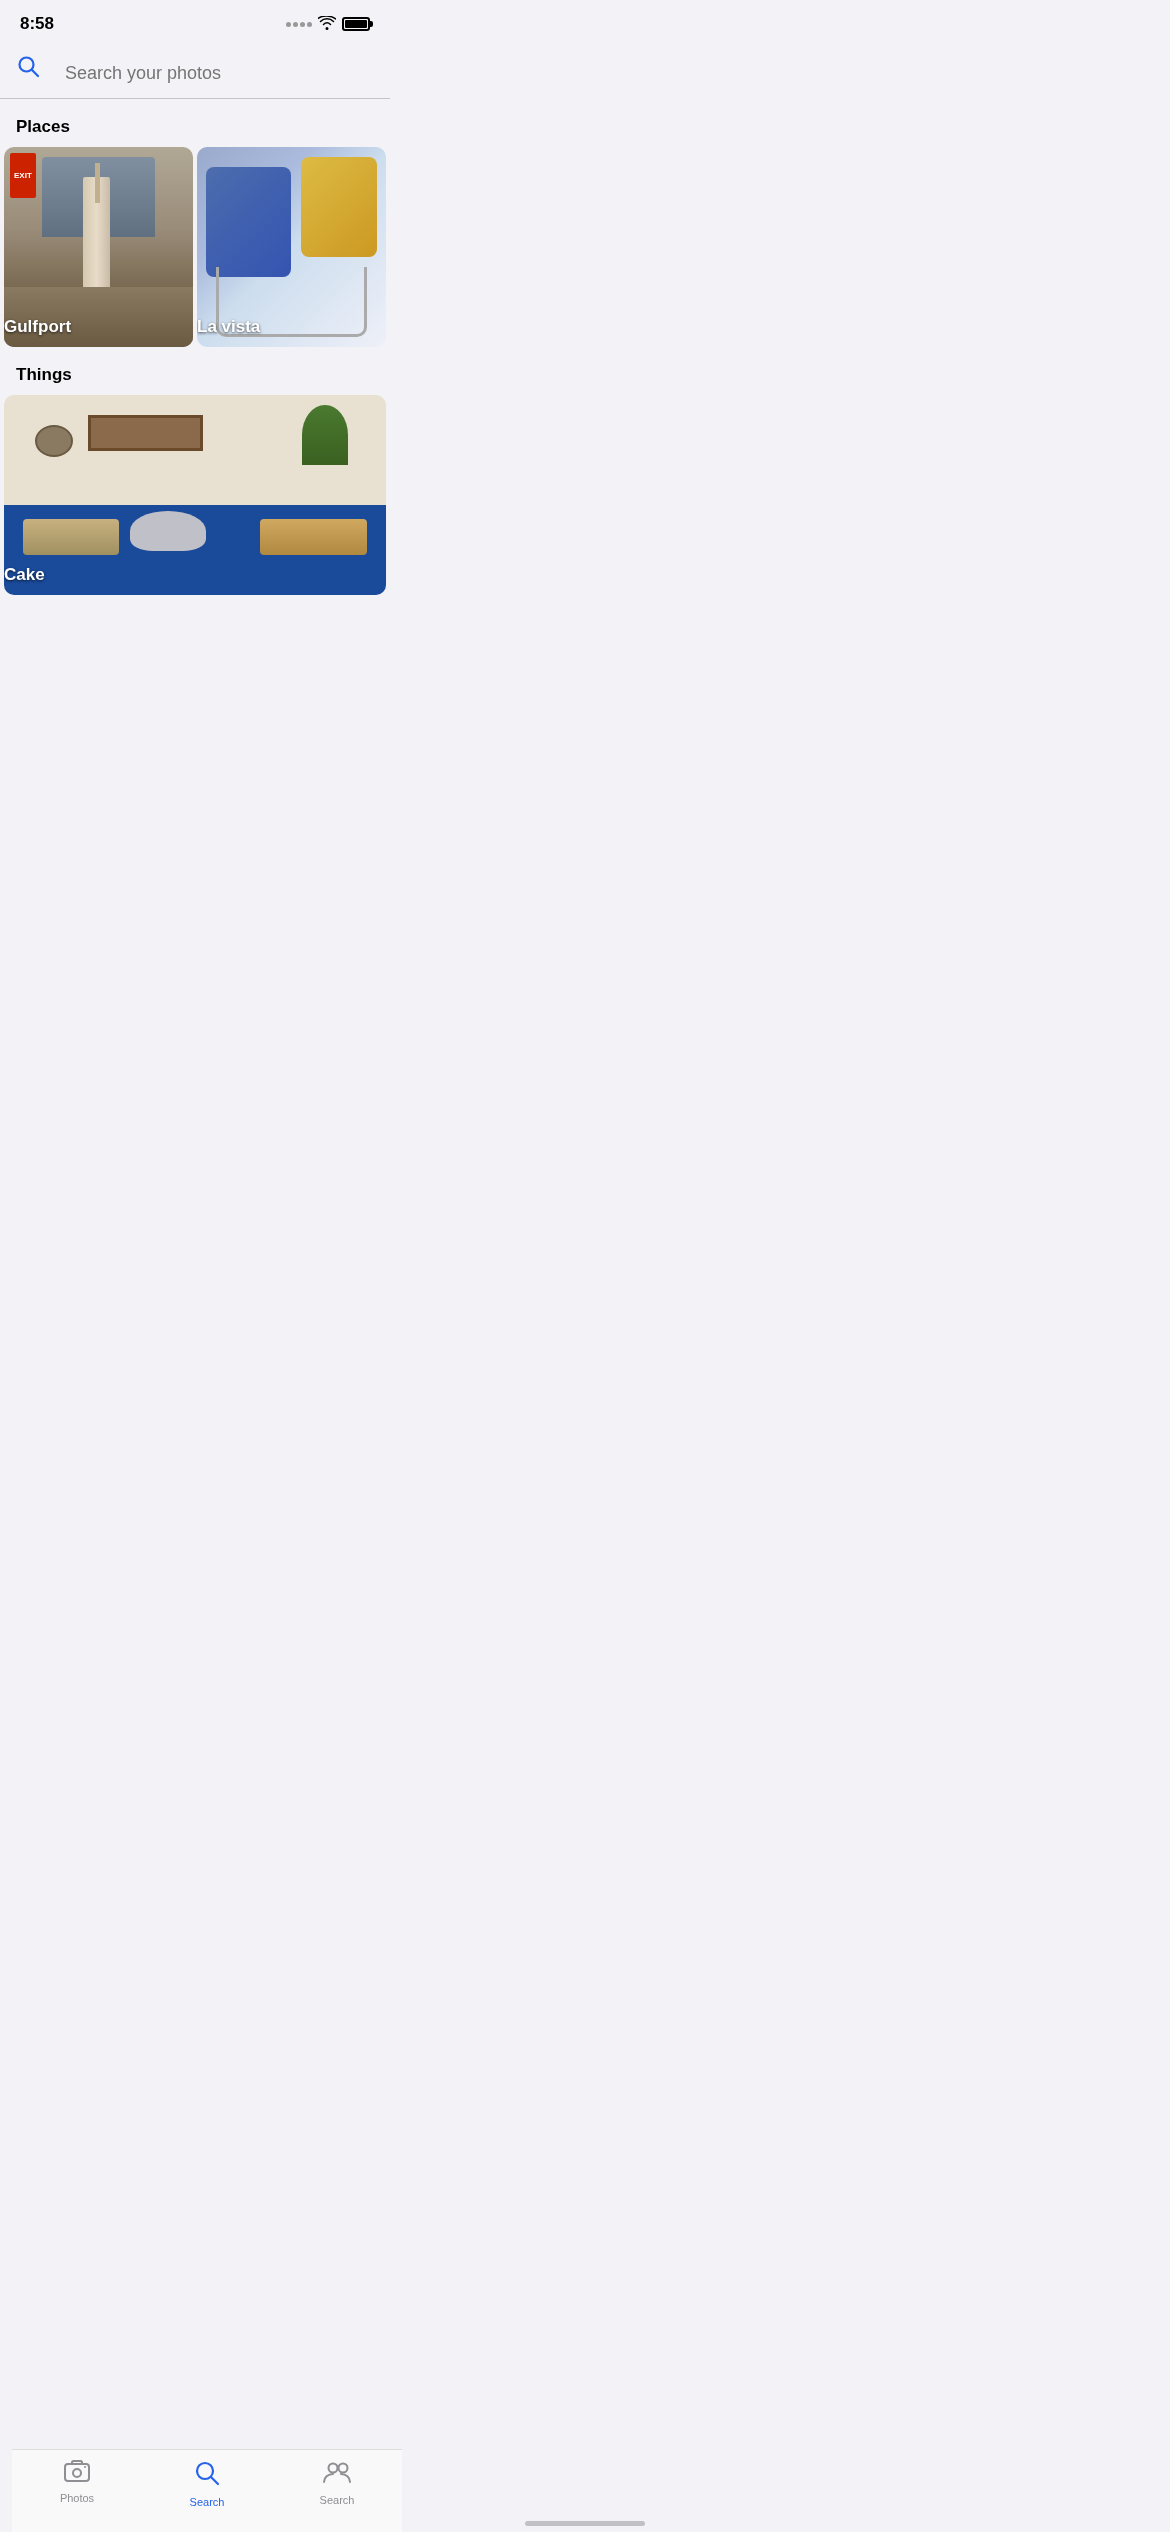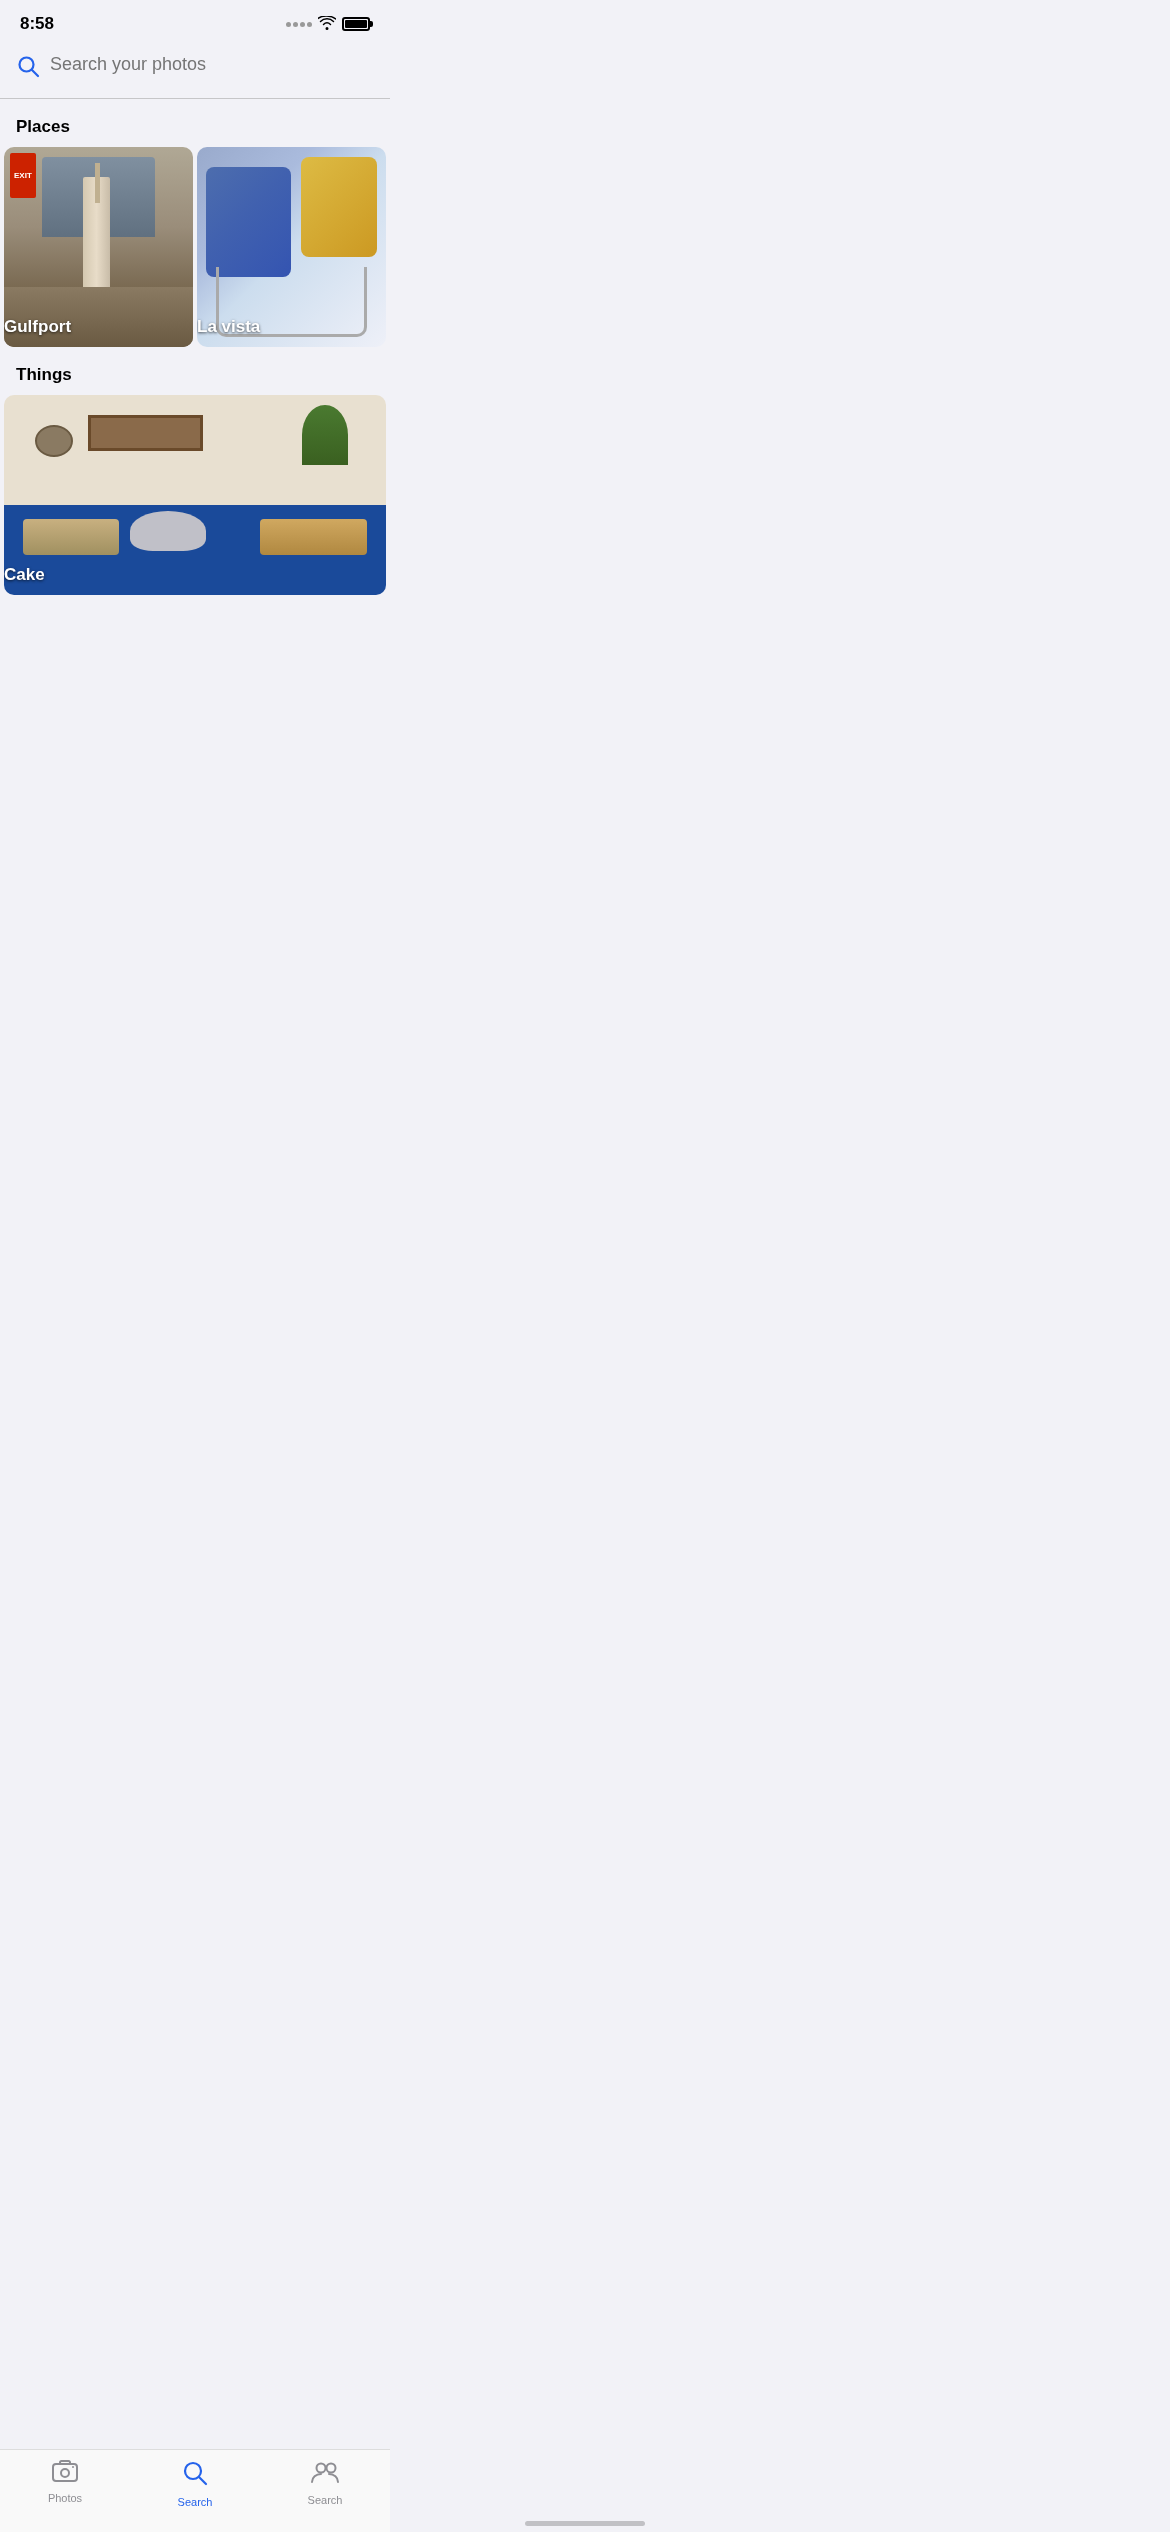--- a/index.html
+++ b/index.html
@@ -76,22 +76,22 @@
       border-radius: 1px;
     }
 
     
     .search-bar-container {
       background: #f2f2f7;
       padding: 10px 16px 14px;
     }
     .search-bar {
       display: flex;
-      align-items: flex-start;
-      gap: 10px;
+      align-items: flex-end;
+      gap: 25px;
       background: transparent;
     }
     .search-icon-blue {
       color: #2563eb;
       font-size: 22px;
       flex-shrink: 0;
     }
     .search-input {
       flex: 1;
       border: none;
@@ -151,21 +151,21 @@
       color: #fff;
       font-size: 17px;
       font-weight: 700;
       text-shadow: 0 1px 3px rgba(0,0,0,0.7);
     }
 
     
     .bottom-nav {
       position: fixed;
       bottom: 0;
-      left: 0;
+      left: 12px;
       width: 390px;
       background: #f9f9f9;
       border-top: 1px solid #ddd;
       display: flex;
       justify-content: space-around;
       padding: 10px 0 24px;
     }
     .nav-item {
       display: flex;
       flex-direction: column;

